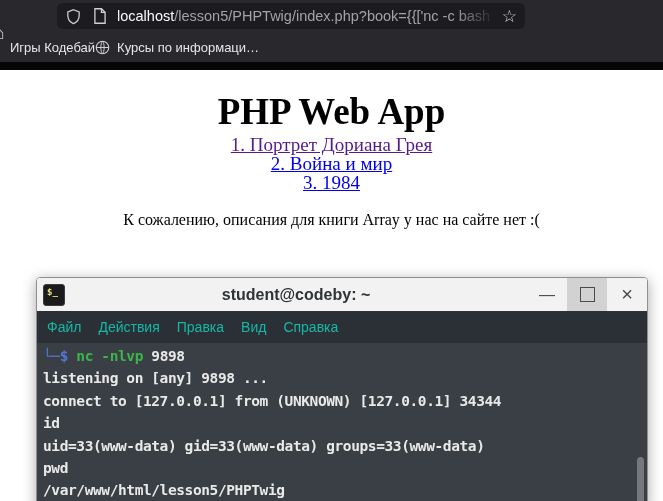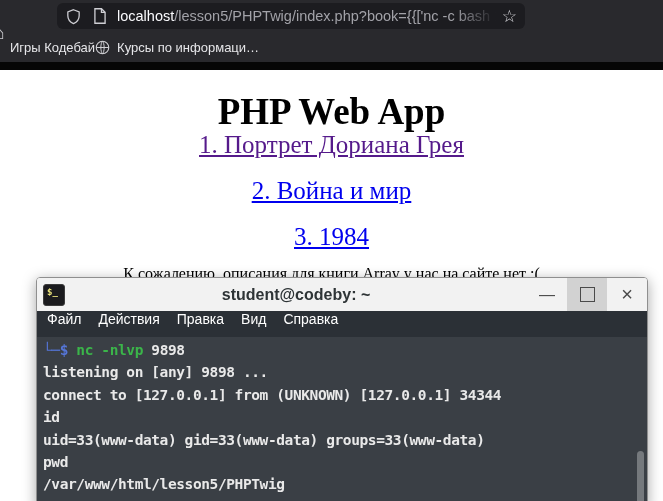--- a/index.html
+++ b/index.html
@@ -27,45 +27,45 @@
   .star{font-size:17px;color:#d6d6da;line-height:1;flex:0 0 auto;}
   .bookmarks{height:29px;display:flex;align-items:center;padding-left:10px;
     font-size:13px;color:#e6e6e9;}
   .bookmark{display:flex;align-items:center;gap:7px;cursor:default;}
   .chrome-edge{height:8px;background:#060606;}
   
   .page{position:absolute;top:70px;left:0;width:663px;height:431px;background:#ffffff;
     text-align:center;color:#000;font-family:"Liberation Serif",serif;}
   .page h1{margin:20px 0 0;font-size:37px;font-weight:bold;}
   .intro{margin:18px 0 0;font-size:20px;}
-  .book-links{margin-top:2px;font-size:25px;line-height:19px;}
+  .book-links{margin-top:2px;font-size:19px;line-height:19px;}
   .book-link{display:block;text-decoration:underline;cursor:pointer;}
   .book-link.visited{color:var(--link-visited);}
-  .book-link.unvisited{color:var(--link);margin-top:27px;}
+  .book-link.unvisited{color:var(--link);}
   .message{margin:19px 0 0;font-size:16px;}
   
   .terminal{
     position:absolute;left:36px;top:277px;width:612px;height:230px;
     display:flex;flex-direction:column;border:1px solid #8f8f8f;box-sizing:border-box;
     border-radius:4px 4px 0 0;box-shadow:0 3px 14px rgba(0,0,0,.35);
   }
   .titlebar{height:33px;background:var(--titlebar-bg);display:flex;align-items:center;
     padding-left:6px;border-radius:3px 3px 0 0;flex:0 0 auto;}
   .term-icon{width:22px;height:22px;background:#1b1b1e;border:1px solid #3c3c3c;border-radius:3px;
     color:#efe87e;font-family:"DejaVu Sans Mono",monospace;font-size:9px;font-weight:bold;
     line-height:10px;padding:2px 0 0 3px;box-sizing:border-box;}
   .title{flex:1;text-align:center;font-size:16px;font-weight:bold;color:#2e3436;}
   .controls{display:flex;height:100%;align-items:stretch;flex:0 0 auto;}
   .ctl{width:40px;display:flex;align-items:center;justify-content:center;
     color:#4a4a4a;font-size:16px;cursor:pointer;}
   .ctl.max{background:#d2d2d2;}
   .max-box{width:13px;height:13px;border:1.5px solid #4a4a4a;display:block;}
   .ctl.close{font-size:20px;}
-  .menubar{height:26px;background:var(--menubar-bg);display:flex;align-items:flex-start;
-    padding-left:10px;gap:17px;color:#ffffff;font-size:14px;flex:0 0 auto;}
+  .menubar{height:32px;background:var(--menubar-bg);display:flex;align-items:center;
+    padding-left:10px;gap:17px;color:#14b8a6;font-size:14px;flex:0 0 auto;}
   .menu-item{cursor:pointer;}
   .term-body{
     flex:1;background:var(--terminal-bg);overflow:hidden;position:relative;
     font-family:"DejaVu Sans Mono",monospace;font-weight:bold;font-size:14.5px;
     line-height:22.4px;color:var(--terminal-fg);padding:2px 0 0 6px;
     letter-spacing:-0.4px;
   }
   .term-line{white-space:pre;}
   .seg-prompt{color:var(--prompt-blue);}
   .seg-command{color:var(--command-green);}

